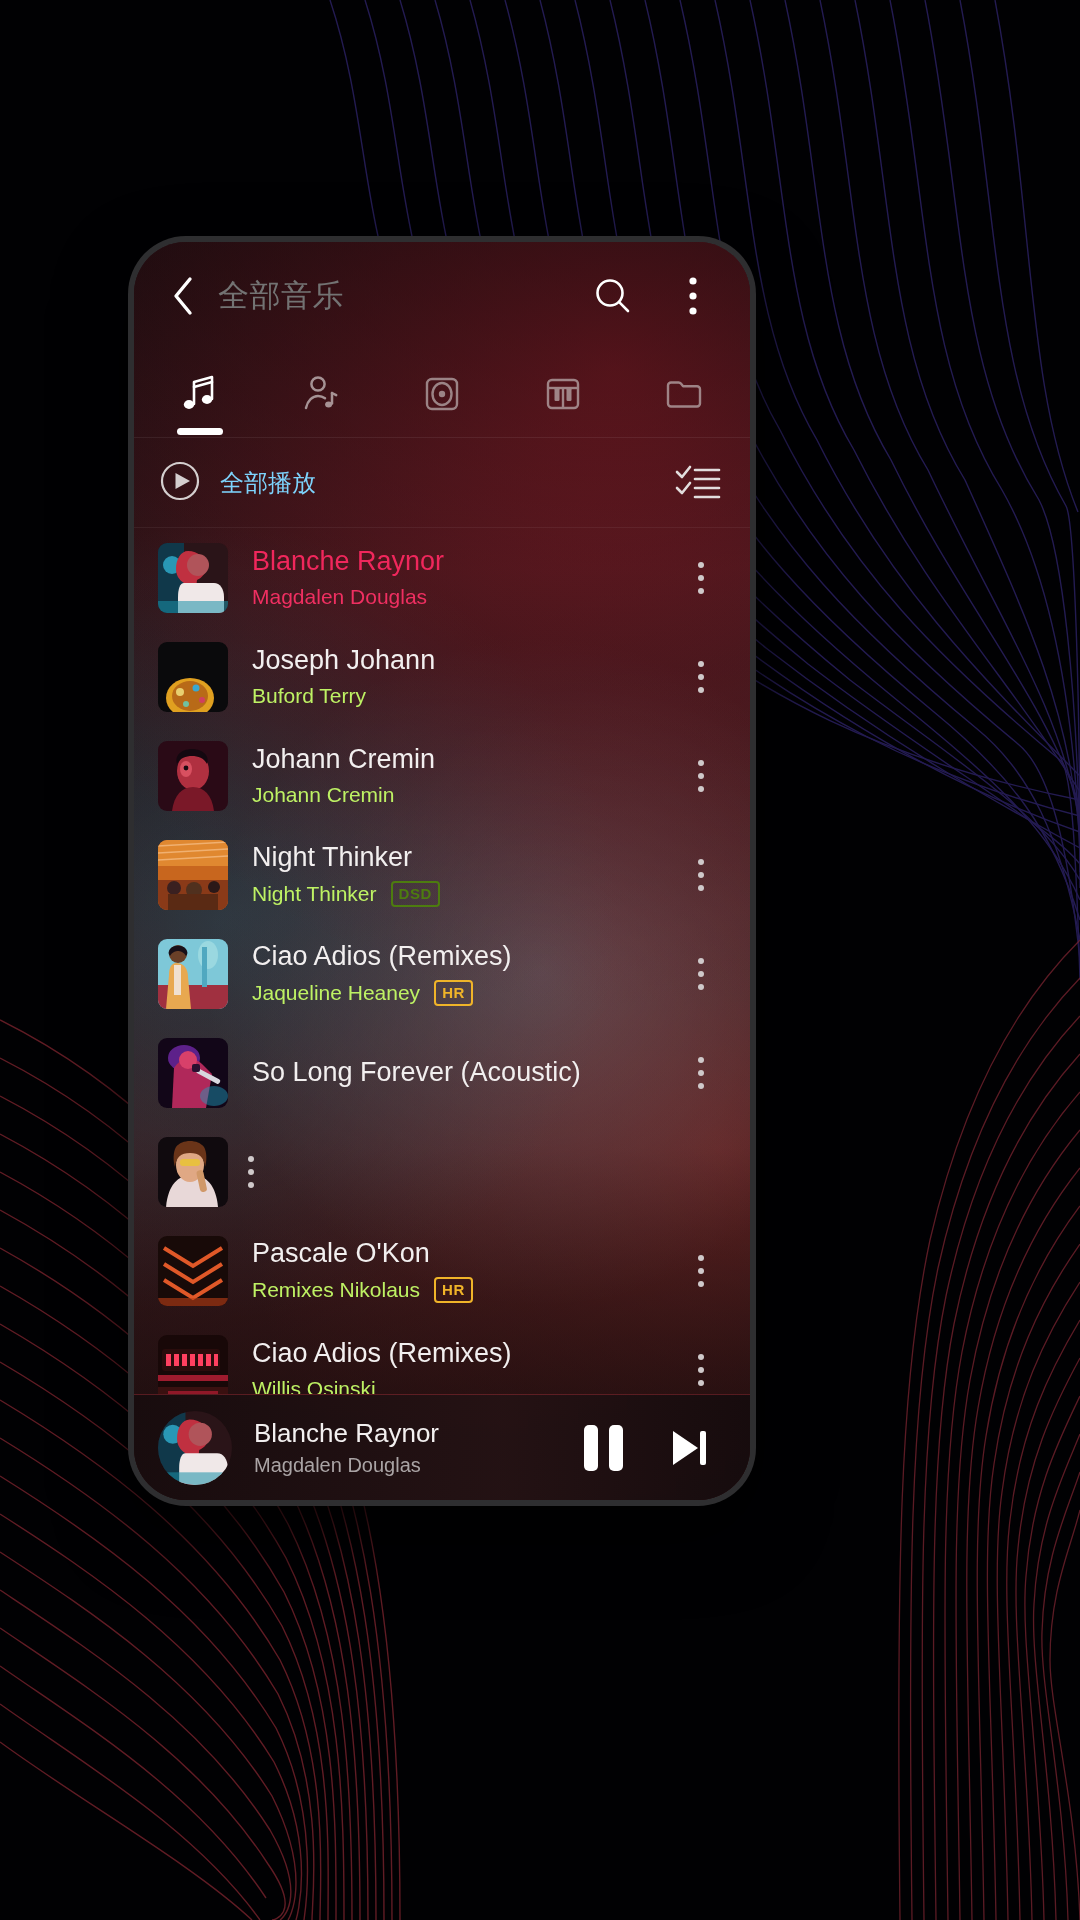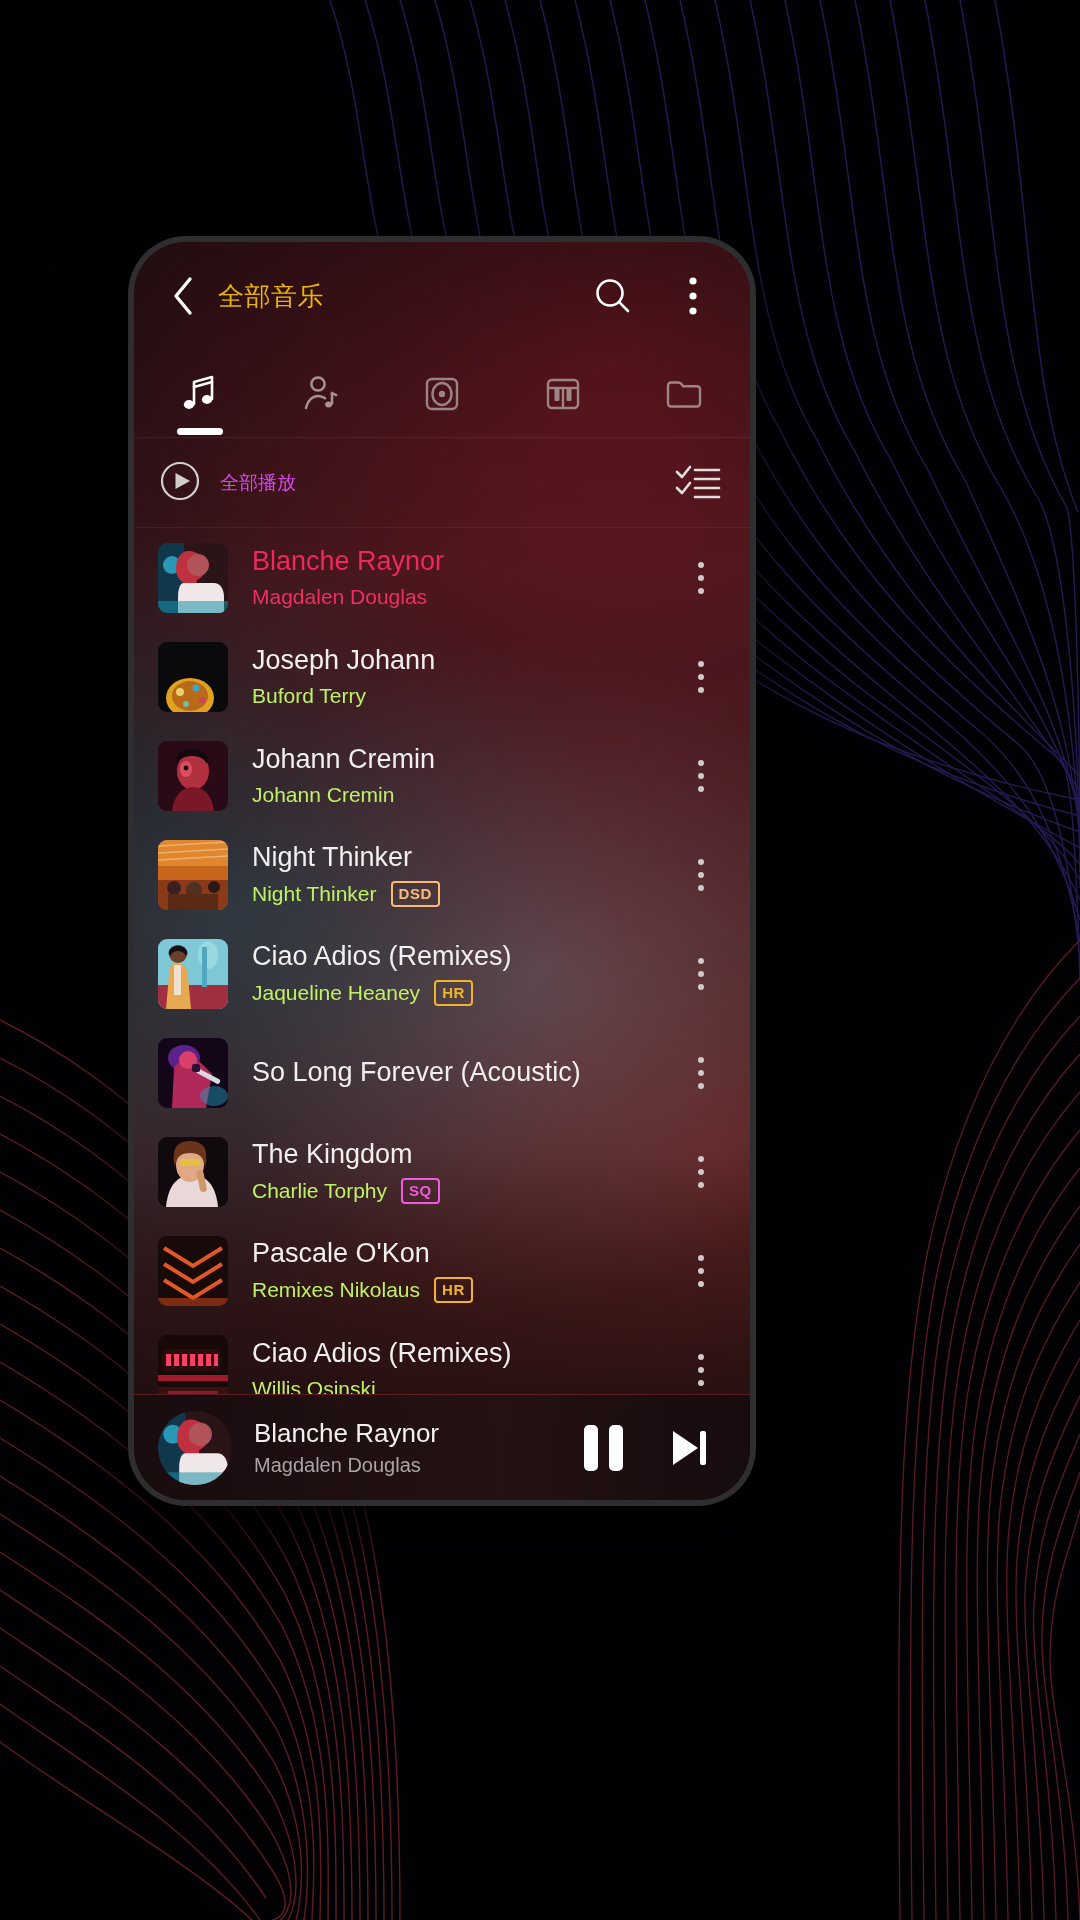--- a/index.html
+++ b/index.html
@@ -55,21 +55,21 @@
   #app { position: relative; width: 100%; height: 100%; display: flex; flex-direction: column; }
 
   
   .appbar {
     height: 108px; flex: 0 0 108px;
     display: flex; align-items: center;
     padding: 0 30px 0 26px;
     position: relative; z-index: 3;
   }
   .back-btn { width: 46px; height: 46px; display: flex; align-items: center; justify-content: center; cursor: pointer; }
-  .title { font-size: 26px; color: #eab308; margin-left: 12px; letter-spacing: .5px; font-weight: 400; }
+  .title { font-size: 31px; color: #737373; margin-left: 12px; letter-spacing: .5px; font-weight: 400; }
   .appbar-spacer { flex: 1; }
   .appbar-icon { width: 54px; height: 54px; display: flex; align-items: center; justify-content: center; cursor: pointer; }
   .appbar-icon + .appbar-icon { margin-left: 26px; }
 
   
   .tabs {
     height: 88px; flex: 0 0 88px;
     display: flex; align-items: center;
     padding: 0 6px;
     position: relative; z-index: 3;
@@ -91,21 +91,21 @@
 
   
   .playall {
     height: 90px; flex: 0 0 90px;
     display: flex; align-items: center;
     padding: 0 28px 0 24px;
     position: relative; z-index: 3;
     border-bottom: 1px solid rgba(255,255,255,.06);
   }
   .playall-left { display: flex; align-items: center; cursor: pointer; }
-  .playall-label { font-size: 19px; color: #d946ef; margin-left: 18px; }
+  .playall-label { font-size: 24px; color: #7dd3fc; margin-left: 18px; }
   .playall-spacer { flex: 1; }
 
   
   .list { flex: 1; position: relative; z-index: 3; overflow: hidden; }
   .song {
     height: 99px;
     display: flex; align-items: center;
     padding: 0 26px 0 24px;
     cursor: pointer;
   }
@@ -442,21 +442,21 @@
               <circle cx="16" cy="48" r="7" fill="#3a2020"></circle>
               <circle cx="36" cy="50" r="8" fill="#50301e"></circle>
               <circle cx="56" cy="47" r="6" fill="#2a1818"></circle>
               <rect x="10" y="54" width="50" height="16" fill="#5a2a14"></rect>
             </svg>
           </div>
           <div class="song-meta">
             <div class="song-title">Night Thinker</div>
             <div class="song-sub">
               <span class="song-artist">Night Thinker</span>
-              <span class="badge" style="color:#fdba74;">DSD</span>
+              <span class="badge" style="color:#4d7c0f;">DSD</span>
             </div>
           </div>
           <div class="song-more">
               <i></i>
               <i></i>
               <i></i>
             </div>
         </div>
 
         <div class="song">
@@ -511,27 +511,20 @@
         <div class="song">
           <div class="art">
             <svg width="70" height="70" viewBox="0 0 70 70">
               <rect width="70" height="70" fill="#100a0e"></rect>
               <path d="M8 70c2-22 12-32 26-32s24 10 26 32z" fill="#e8d8d8"></path>
               <ellipse cx="32" cy="28" rx="14" ry="17" fill="#e0a884"></ellipse>
               <path d="M18 10c6-8 22-8 28 0 3 5 3 14 1 20-1-10-6-14-15-14s-14 4-15 14c-2-6-2-15 1-20z" fill="#6a3418"></path>
               <rect x="22" y="22" width="20" height="7" rx="3" fill="#e8c040"></rect>
               <rect x="38" y="34" width="7" height="22" rx="3" fill="#d09868" transform="rotate(-12 38 34)"></rect>
             </svg>
-          </div>
-          <div class="song-meta">
-            <div class="song-title">The Kingdom</div>
-            <div class="song-sub">
-              <span class="song-artist">Charlie Torphy</span>
-              <span class="badge" style="color:#f05ae0;">SQ</span>
-            </div>
           </div>
           <div class="song-more">
               <i></i>
               <i></i>
               <i></i>
             </div>
         </div>
 
         <div class="song">
           <div class="art">

